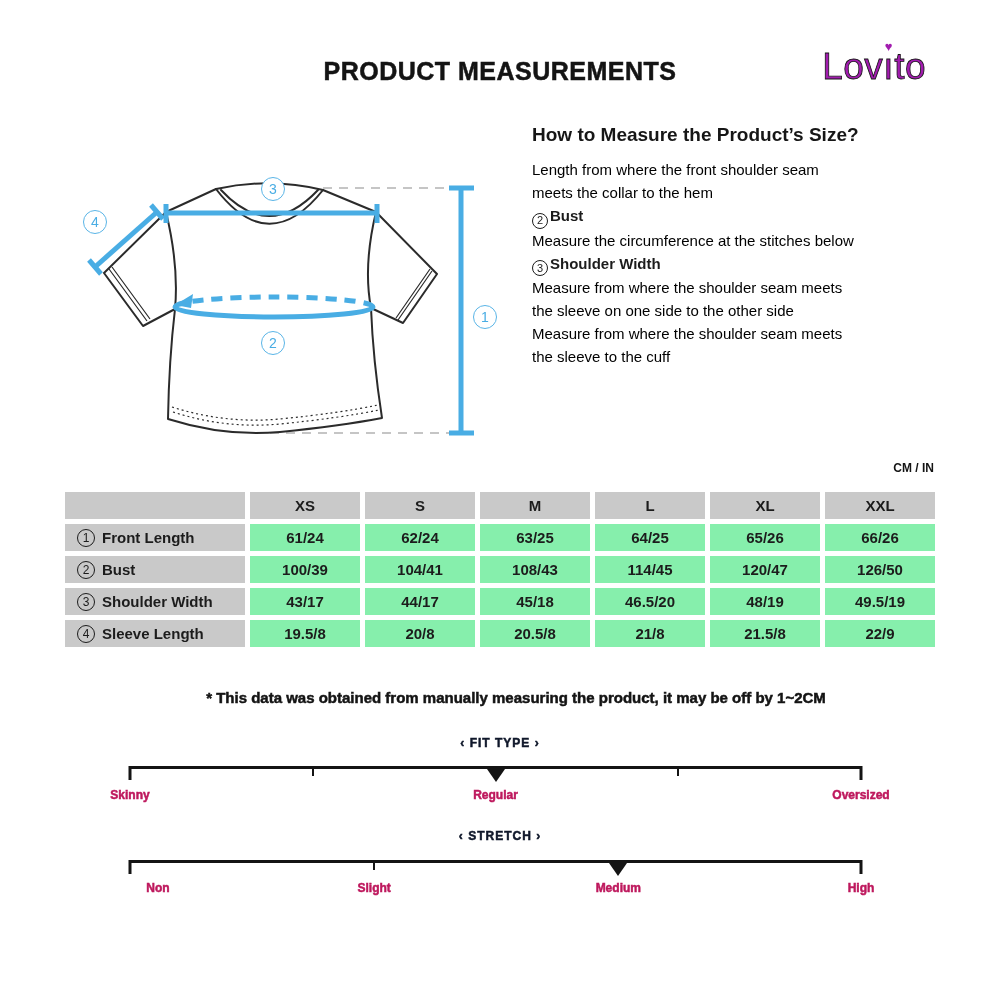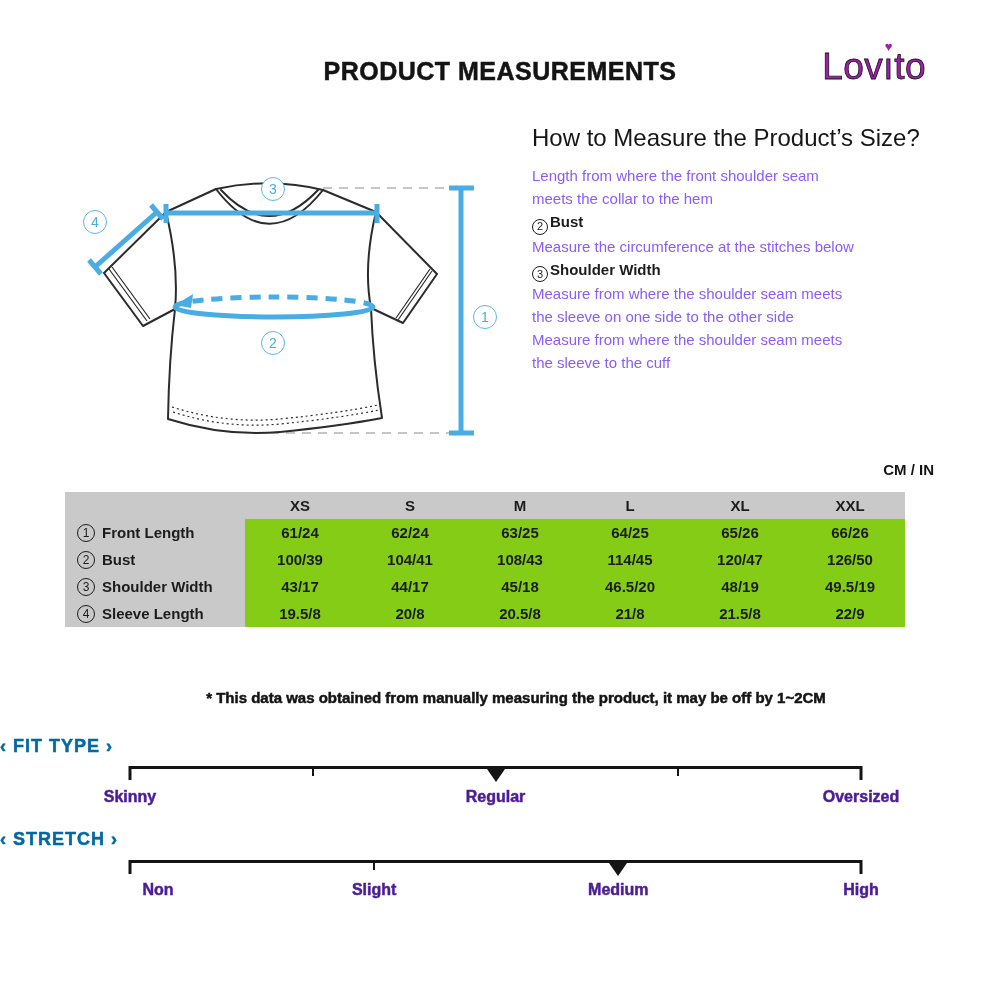--- a/index.html
+++ b/index.html
@@ -13,62 +13,62 @@
   .page-title{position:absolute;top:57px;left:0;width:100%;text-align:center;
     font-size:25px;letter-spacing:0.5px;color:#141414;}
   .brand{position:absolute;top:46px;right:74px;font-size:37px;color:#a21caf;
     font-weight:normal;-webkit-text-stroke:0.8px #141414;letter-spacing:0.5px;}
   .brand .iwrap{position:relative;display:inline-block;}
   .brand .heart{position:absolute;top:-7px;left:50%;transform:translateX(-50%);
     font-size:13px;-webkit-text-stroke:0;}
 
   
   .howto{position:absolute;left:532px;top:124px;width:430px;}
-  .howto h2{margin:0 0 12px 0;font-size:24px;font-weight:normal;color:#161616;}
+  .howto h2{margin:0 0 12px 0;font-size:19px;font-weight:bold;color:#161616;}
   .howto .item{line-height:23px;font-size:15px;}
   .howto .subhead{font-weight:bold;color:#1c1c1c;}
-  .howto .desc{color:#8b5cf6;font-weight:400;}
+  .howto .desc{color:#000000;font-weight:400;}
   .num-circle{display:inline-flex;width:16px;height:16px;box-sizing:border-box;
     border:1px solid currentColor;border-radius:50%;align-items:center;justify-content:center;
     font-size:11px;font-weight:400;vertical-align:-3px;margin-right:2px;}
 
   
   .diagram-svg{position:absolute;left:55px;top:145px;}
   .anno-circle{position:absolute;width:24px;height:24px;box-sizing:border-box;border-radius:50%;
     border:1.5px solid #5ab5e7;background:#fff;color:#49ade4;font-size:14px;
     display:flex;align-items:center;justify-content:center;}
 
   
-  .unit-label{position:absolute;top:461px;right:66px;font-size:15px;font-weight:bold;color:#141414;}
+  .unit-label{position:absolute;top:461px;right:66px;font-size:12px;font-weight:bold;color:#141414;}
   .size-table{position:absolute;left:65px;top:492px;display:grid;
-    grid-template-columns:180px repeat(6,110px);grid-auto-rows:27px;}
+    grid-template-columns:180px repeat(6,110px);grid-auto-rows:27px;gap:5px;}
   .size-table .cell{display:flex;align-items:center;justify-content:center;
     font-size:15px;font-weight:bold;color:#1c1c1c;}
   .size-table .th,.size-table .tl,.size-table .corner{background:#c9c9c9;}
-  .size-table .td{background:#84cc16;}
+  .size-table .td{background:#86efac;}
   .size-table .tl{justify-content:flex-start;padding-left:12px;gap:5px;}
   .size-table .tl .num-circle{width:18px;height:18px;font-size:12px;vertical-align:0;margin-right:2px;}
 
   
   .disclaimer{position:absolute;top:677px;left:16px;width:100%;text-align:center;
     font-size:15px;color:#141414;margin-top:12px;}
 
   
-  .scale-title{position:absolute;left:0;width:100%;text-align:left;font-size:18px;
-    letter-spacing:1px;color:#0369a1;}
+  .scale-title{position:absolute;left:0;width:100%;text-align:center;font-size:12px;
+    letter-spacing:1px;color:#0f172a;}
   .scale-line-wrap{position:absolute;left:130px;width:731px;height:18px;}
   .scale-line{position:absolute;left:0;top:0;width:100%;height:3px;background:#141414;}
   .tick{position:absolute;top:0;background:#141414;transform:translateX(-50%);}
   .tick.end{width:3px;height:14px;}
   .tick.mid{width:2px;height:10px;}
   .marker{position:absolute;top:3px;width:0;height:0;transform:translateX(-50%);
     border-left:9px solid transparent;border-right:9px solid transparent;border-top:13px solid #141414;}
   .scale-labels{position:absolute;left:130px;width:731px;height:20px;}
   .scale-labels span{position:absolute;transform:translateX(-50%);white-space:nowrap;
-    font-size:16px;color:#4c1d95;}
+    font-size:12px;color:#be185d;}
 </style>
 </head>
 <body>
 
 <div class="canvas">
 
   <div class="page-title heavy">PRODUCT MEASUREMENTS</div>
   <div class="brand">
     <span>Lov</span><span class="iwrap"><span>ı</span><span class="heart">♥</span></span><span>to</span>
   </div>

